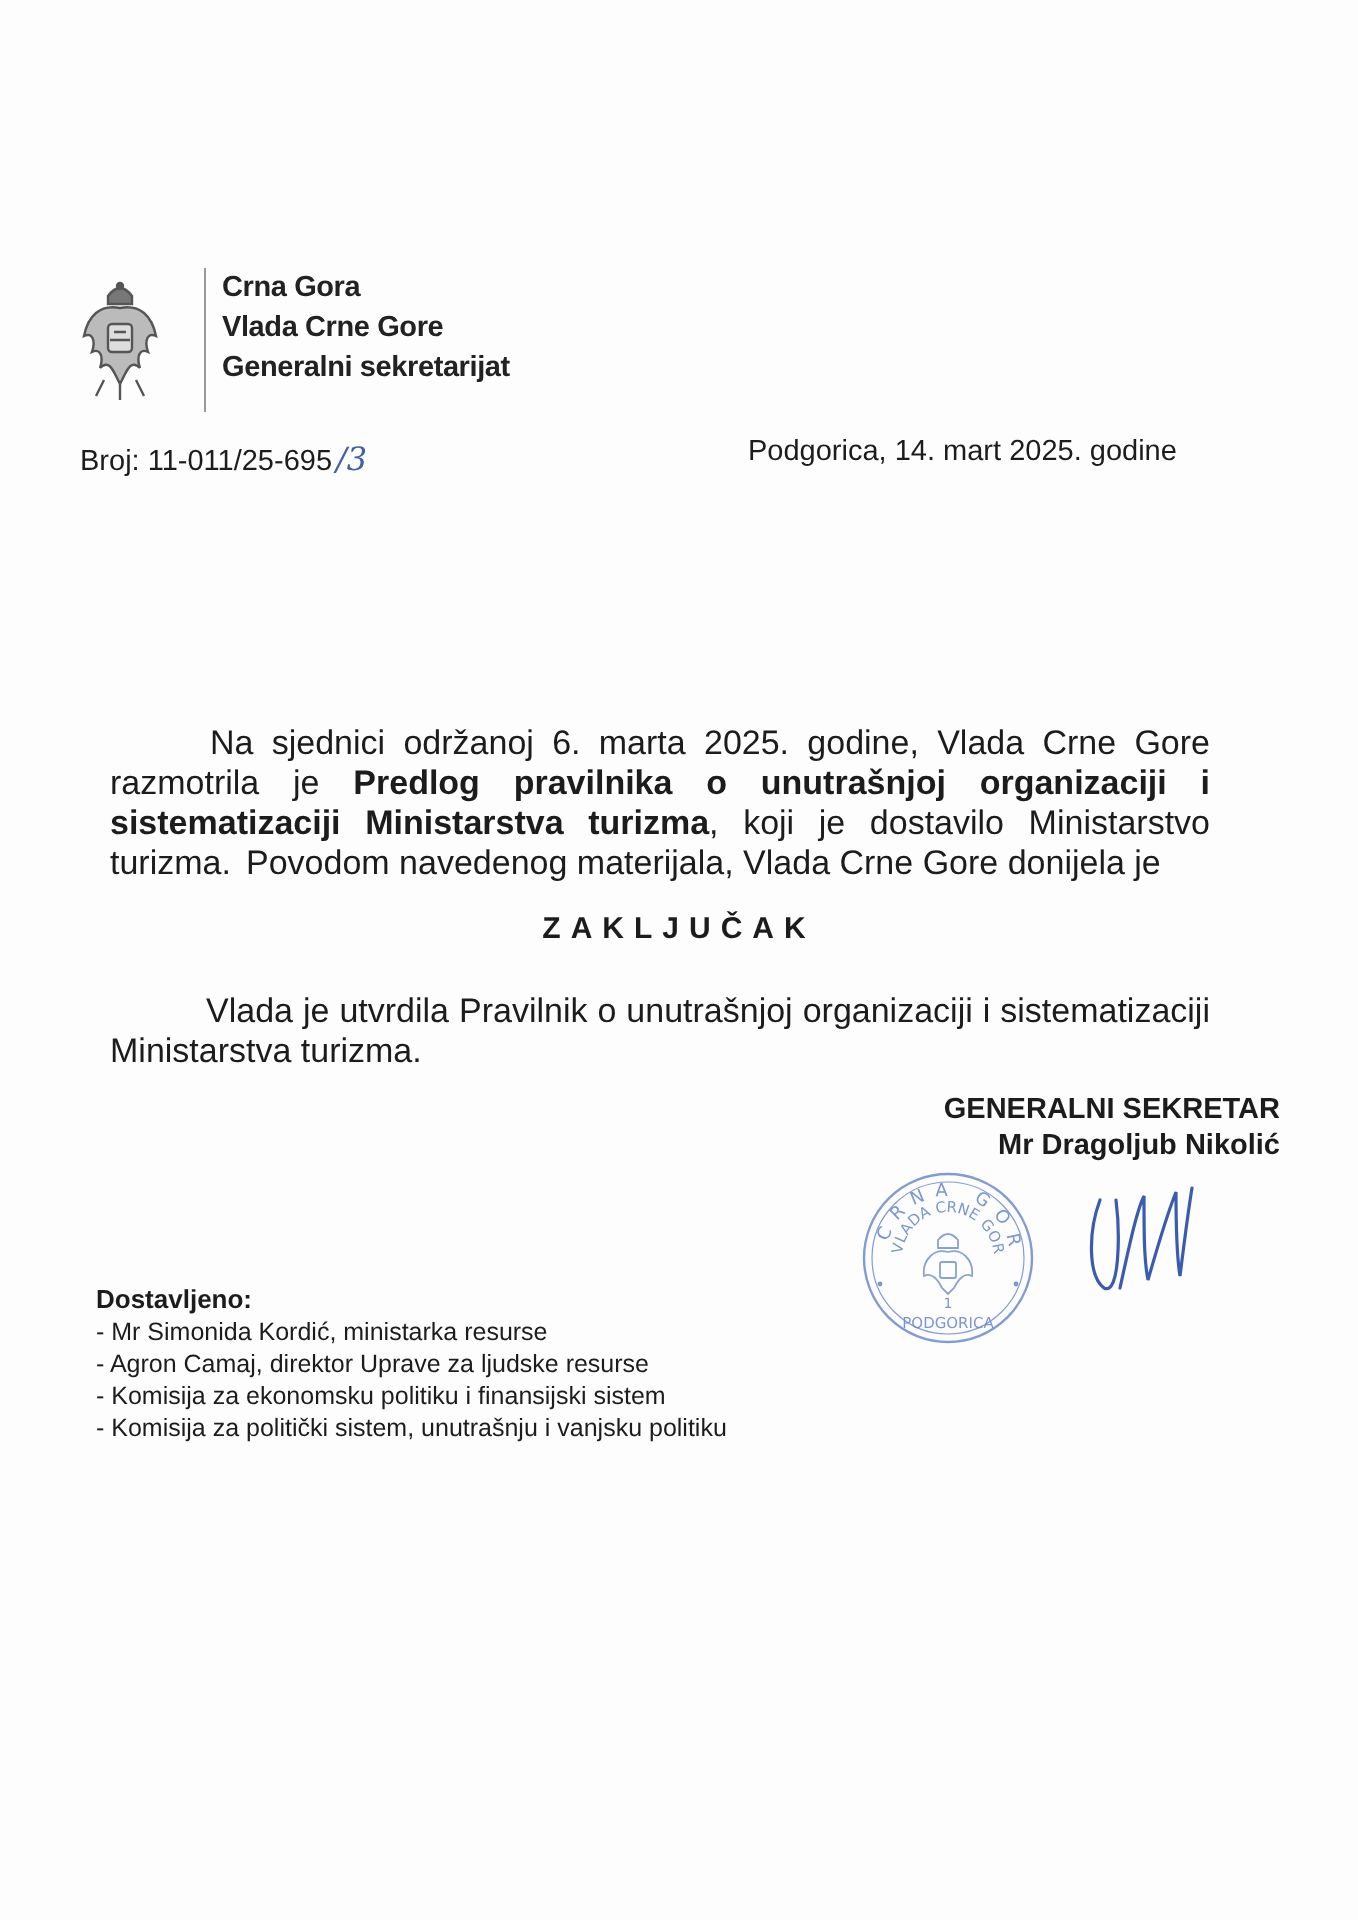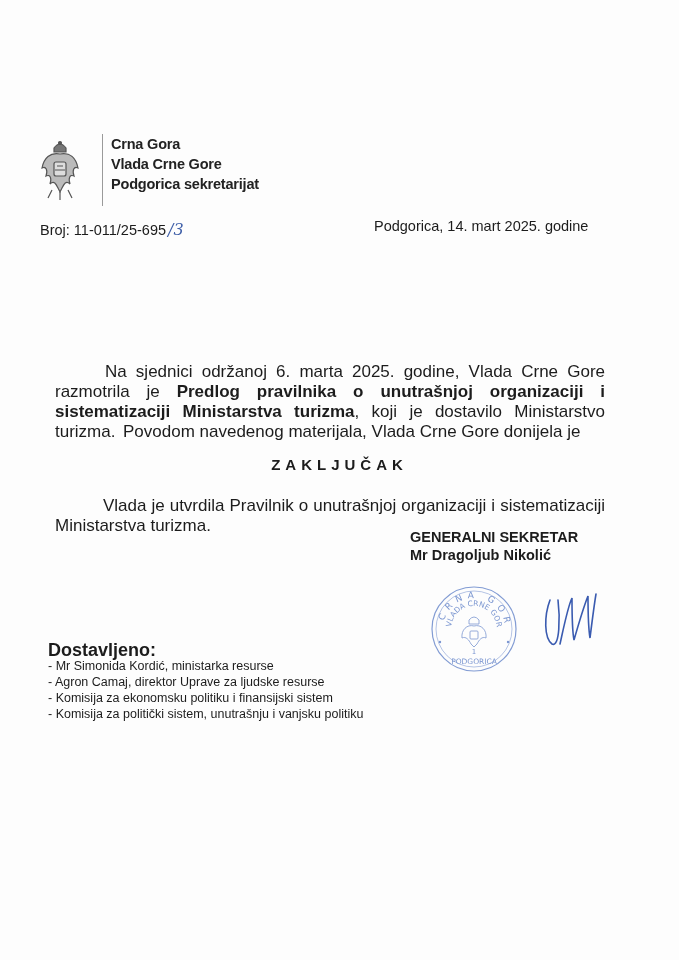--- a/index.html
+++ b/index.html
@@ -20,25 +20,25 @@
     .meta-row { position: absolute; top: 220px; left: 40px; width: 570px; font-size: 14.5px; }
     .broj { position: absolute; left: 0; top: 0; }
     .handwritten { font-family: "DejaVu Serif", serif; color: #3f5fa8; font-style: italic; font-size: 16px; margin-left: 2px; }
     .date { position: absolute; left: 334px; top: -2px; }
     .body-para { position: absolute; left: 55px; width: 550px; font-size: 17px; line-height: 20px; text-align: justify; }
     .p1 { top: 362px; text-indent: 50px; }
     .p1 b { font-weight: bold; }
     .p2 { top: 422px; left: 98px; width: 500px; text-align: left; margin-left: 25px; }
     .heading { position: absolute; top: 456px; left: 0; width: 679px; text-align: center; font-size: 15px; font-weight: bold; letter-spacing: 5px; }
     .p3 { top: 496px; text-indent: 48px; }
-    .signature-block { position: absolute; top: 528px; left: 410px; width: 230px; font-weight: bold; font-size: 14.5px; line-height: 18px; }
+    .signature-block { position: absolute; top: 546px; left: 410px; width: 230px; text-align: right; font-weight: bold; font-size: 14.5px; line-height: 18px; }
     .stamp { position: absolute; left: 429px; top: 584px; width: 90px; height: 90px; }
     .sig-scribble { position: absolute; left: 538px; top: 586px; width: 60px; height: 64px; }
     .dostavljeno { position: absolute; top: 642px; left: 48px; font-size: 12.5px; line-height: 16px; }
-    .dostavljeno .title { font-weight: bold; font-size: 18px; }
+    .dostavljeno .title { font-weight: bold; font-size: 13px; }
   </style>
 </head>
 <body>
 
 <div class="page">
 
   <div class="header">
     <svg class="crest" viewBox="0 0 40 62">
       <g fill="none" stroke="#555" stroke-width="1.2">
         <path d="M14 8 Q20 0 26 8 L26 12 L14 12 Z" fill="#777"></path>
@@ -46,21 +46,21 @@
         <path d="M20 14 C10 12 4 18 2 28 C6 26 8 30 6 36 C10 34 12 38 10 44 C14 40 16 44 18 48 L20 52 L22 48 C24 44 26 40 30 44 C28 38 30 34 34 36 C32 30 34 26 38 28 C36 18 30 12 20 14 Z" fill="#bbb"></path>
         <rect x="14" y="22" width="12" height="14" rx="2" fill="#ddd"></rect>
         <path d="M15 30 L25 30 M17 26 L23 26"></path>
         <path d="M12 50 L8 58 M28 50 L32 58 M20 52 L20 60"></path>
       </g>
     </svg>
     <div class="header-rule"></div>
     <div class="header-lines">
       <div>Crna Gora</div>
       <div>Vlada Crne Gore</div>
-      <div>Podgorica sekretarijat</div>
+      <div>Generalni sekretarijat</div>
     </div>
   </div>
 
   <div class="meta-row">
     <div class="broj">
       <span>Broj: 11-011/25-695</span><span class="handwritten">/3</span>
     </div>
     <div class="date">Podgorica, 14. mart 2025. godine</div>
   </div>
 

